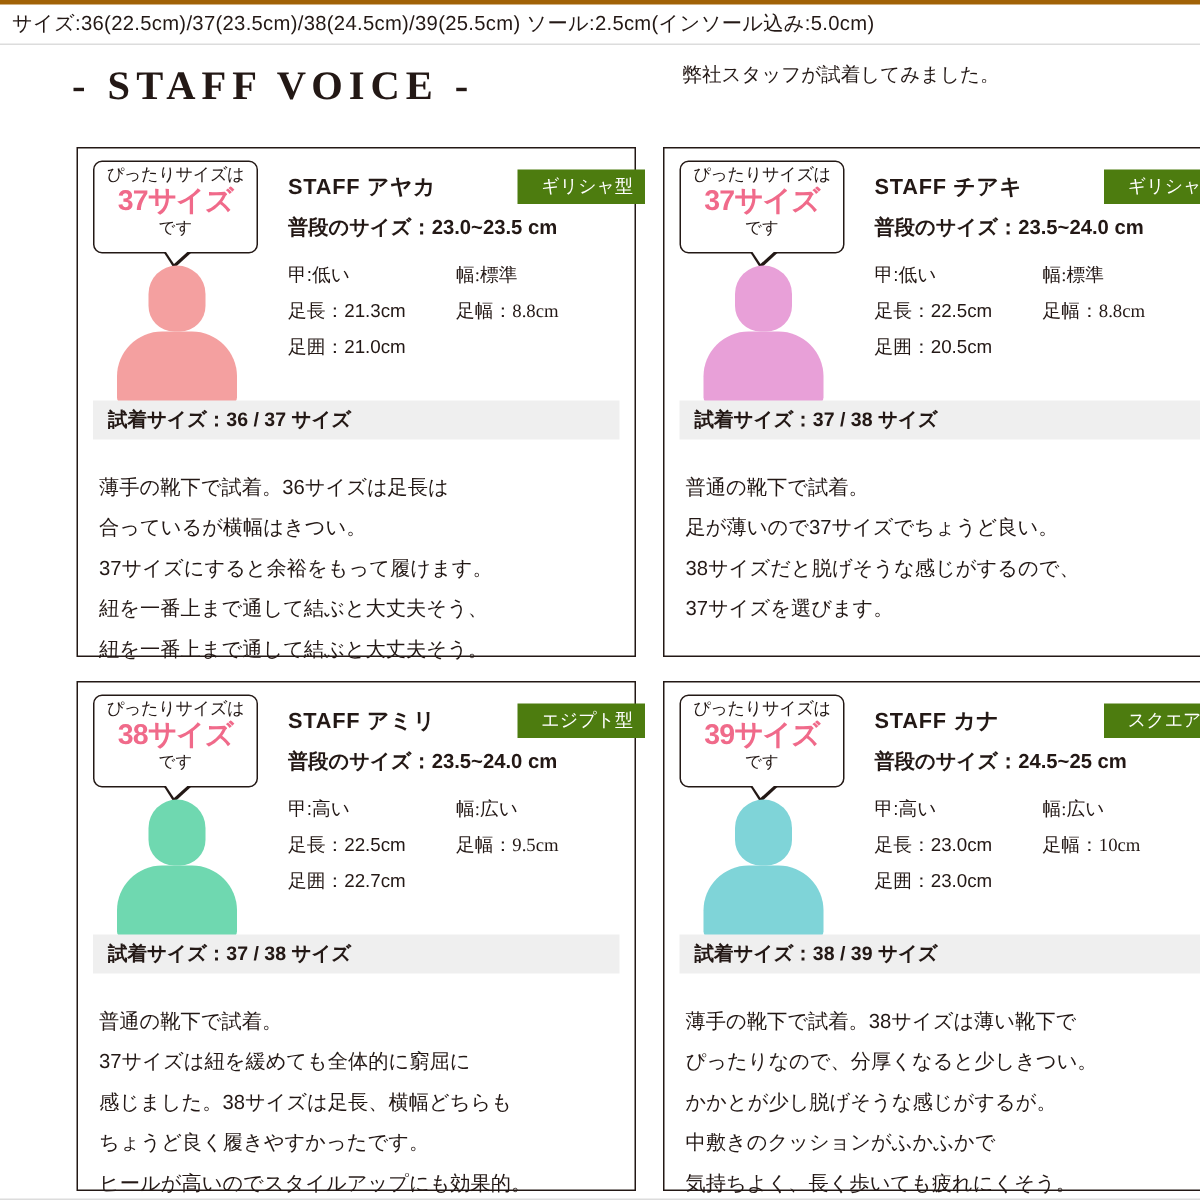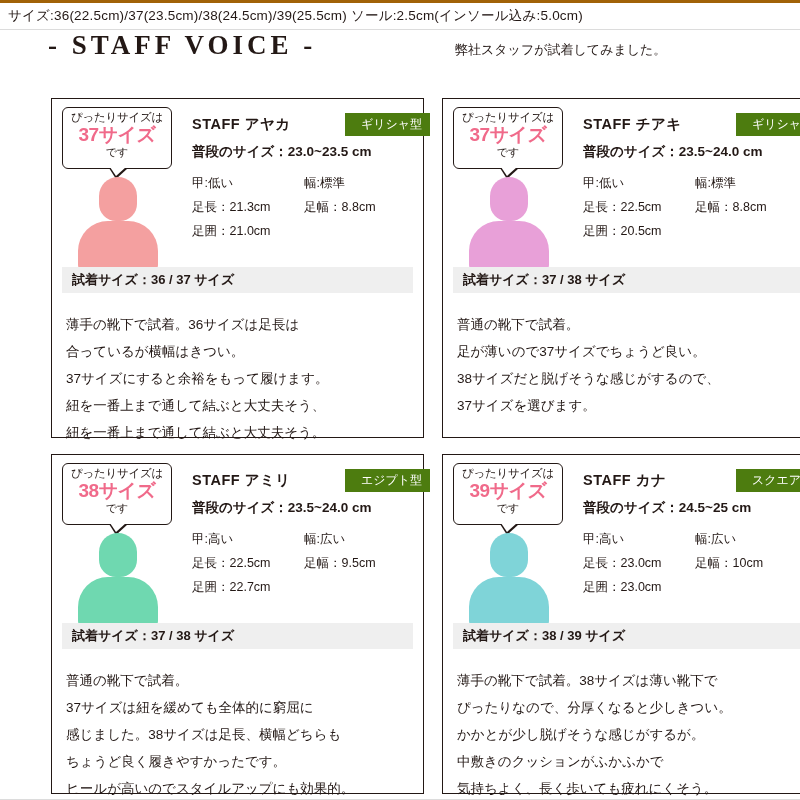--- a/index.html
+++ b/index.html
@@ -30,21 +30,21 @@
     color: #231815;
   }
 
   
   .header {
     position: relative;
     height: 64px;
   }
   .staffvoice {
     position: absolute;
-    left: 48px; top: 0;
+    left: 48px; top: 12px;
     font-size: 27px;
     font-weight: bold;
     letter-spacing: 4px;
     font-family: "Liberation Serif", serif;
     color: #231815;
     white-space: nowrap;
   }
   .headnote {
     position: absolute;
     left: 455px; top: 10px;
@@ -171,21 +171,21 @@
     margin-bottom: 10px;
     white-space: nowrap;
   }
   .spec {
     font-size: 12.5px;
     line-height: 24px;
     display: flex;
     flex-wrap: wrap;
   }
   .spec .c1 { width: 112px; white-space: nowrap; }
-  .spec .c2 { width: 120px; white-space: nowrap; }
+  .spec .c2 { width: 120px; white-space: nowrap; font-family: Liberation Serif, serif; }
   .spec .full { width: 100%; white-space: nowrap; }
 
   
   .tried {
     position: absolute;
     left: 10px; right: 10px;
     top: 168px;
     height: 26px;
     background: #efefef;
     display: flex;

